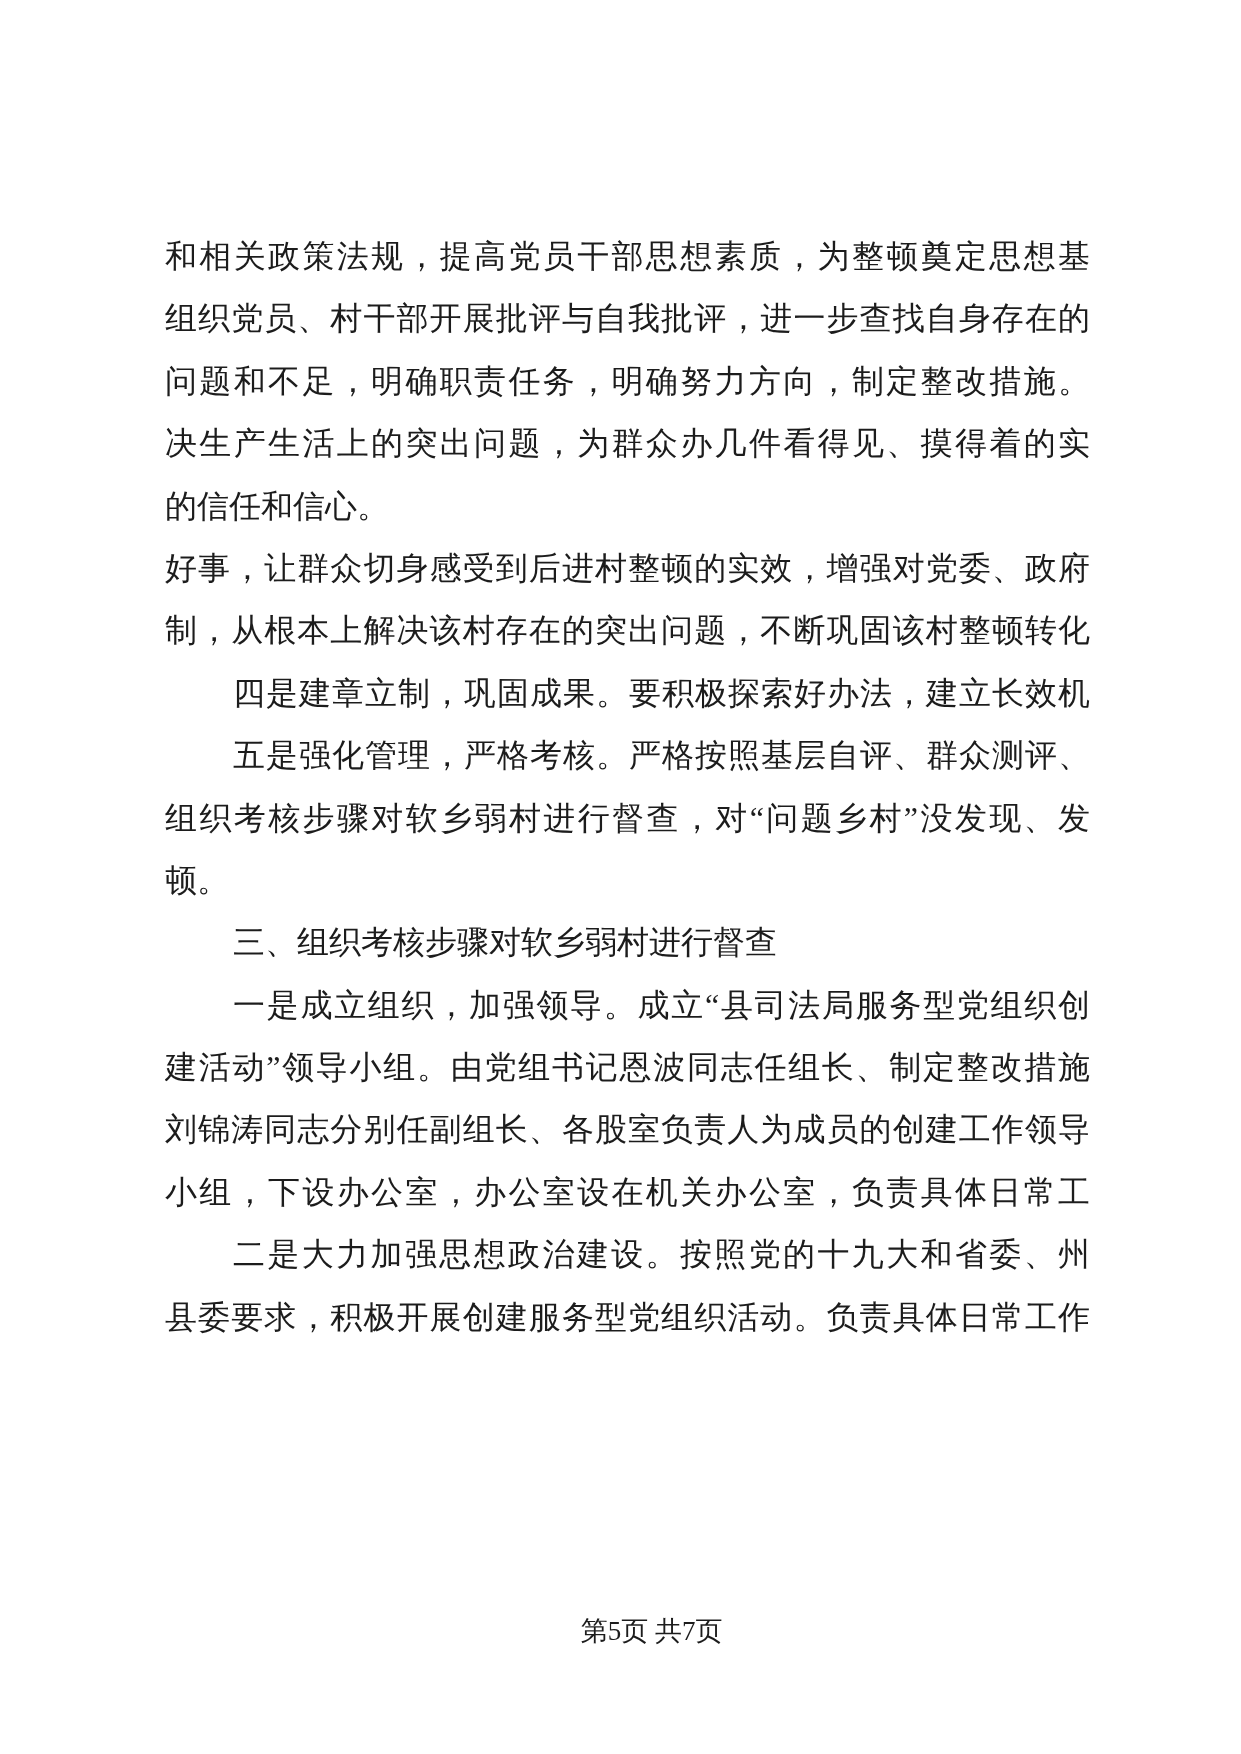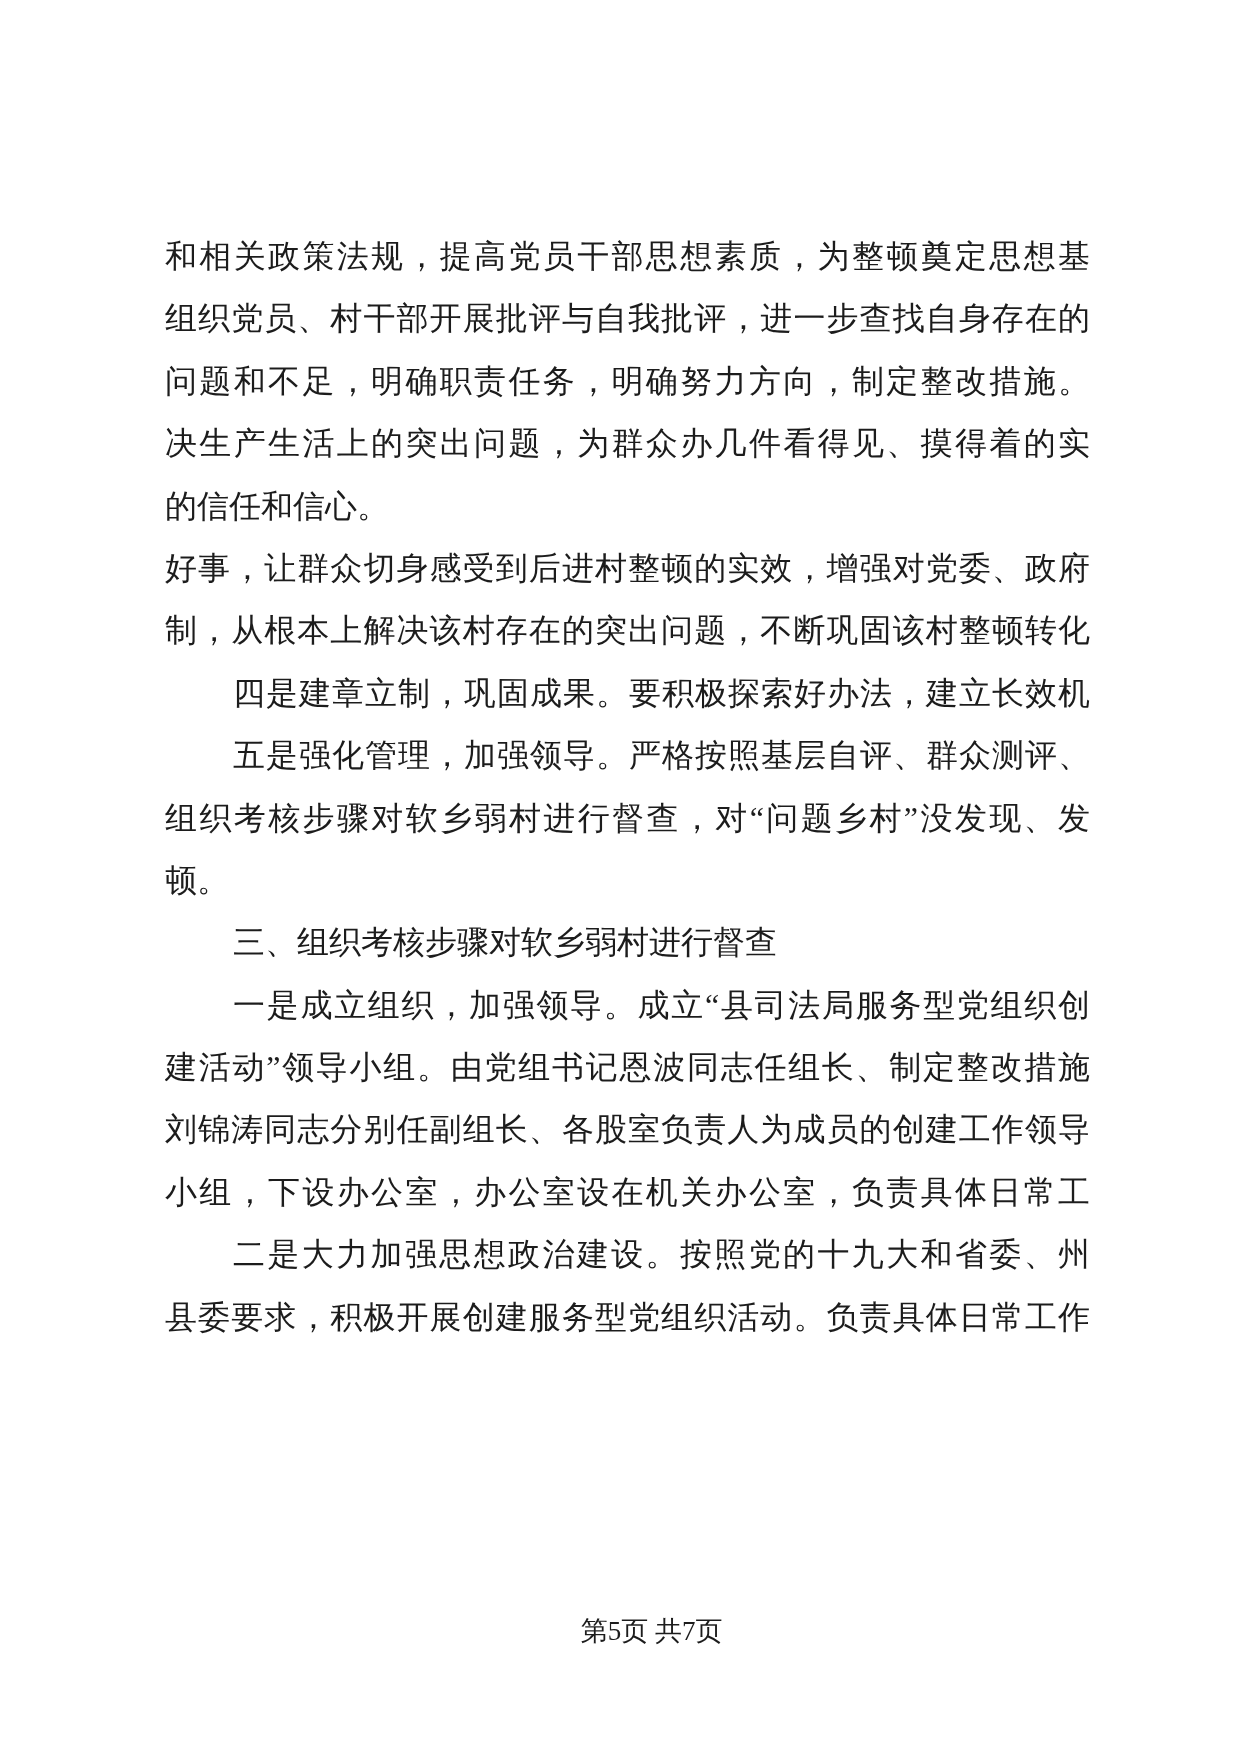--- a/index.html
+++ b/index.html
@@ -60,21 +60,21 @@
 <div class="page">
   <div class="text-block">
     <div class="line fill">和相关政策法规，提高党员干部思想素质，为整顿奠定思想基础。</div>
     <div class="line fill">组织党员、村干部开展批评与自我批评，进一步查找自身存在的</div>
     <div class="line fill">问题和不足，明确职责任务，明确努力方向，制定整改措施。</div>
     <div class="line fill">决生产生活上的突出问题，为群众办几件看得见、摸得着的实事、</div>
     <div class="line">的信任和信心。</div>
     <div class="line fill">好事，让群众切身感受到后进村整顿的实效，增强对党委、政府</div>
     <div class="line fill">制，从根本上解决该村存在的突出问题，不断巩固该村整顿转化</div>
     <div class="line indent fill">四是建章立制，巩固成果。要积极探索好办法，建立长效机</div>
-    <div class="line indent fill">五是强化管理，加强领导。严格按照基层自评、群众测评、</div>
+    <div class="line indent fill">五是强化管理，严格考核。严格按照基层自评、群众测评、</div>
     <div class="line fill">组织考核步骤对软乡弱村进行督查，对“问题乡村”没发现、发</div>
     <div class="line">顿。</div>
     <div class="line indent">三、组织考核步骤对软乡弱村进行督查</div>
     <div class="line indent fill">一是成立组织，加强领导。成立“县司法局服务型党组织创</div>
     <div class="line fill">建活动”领导小组。由党组书记恩波同志任组长、制定整改措施</div>
     <div class="line fill">刘锦涛同志分别任副组长、各股室负责人为成员的创建工作领导</div>
     <div class="line fill">小组，下设办公室，办公室设在机关办公室，负责具体日常工作。</div>
     <div class="line indent fill">二是大力加强思想政治建设。按照党的十九大和省委、州委、</div>
     <div class="line fill">县委要求，积极开展创建服务型党组织活动。负责具体日常工作</div>
   </div>

